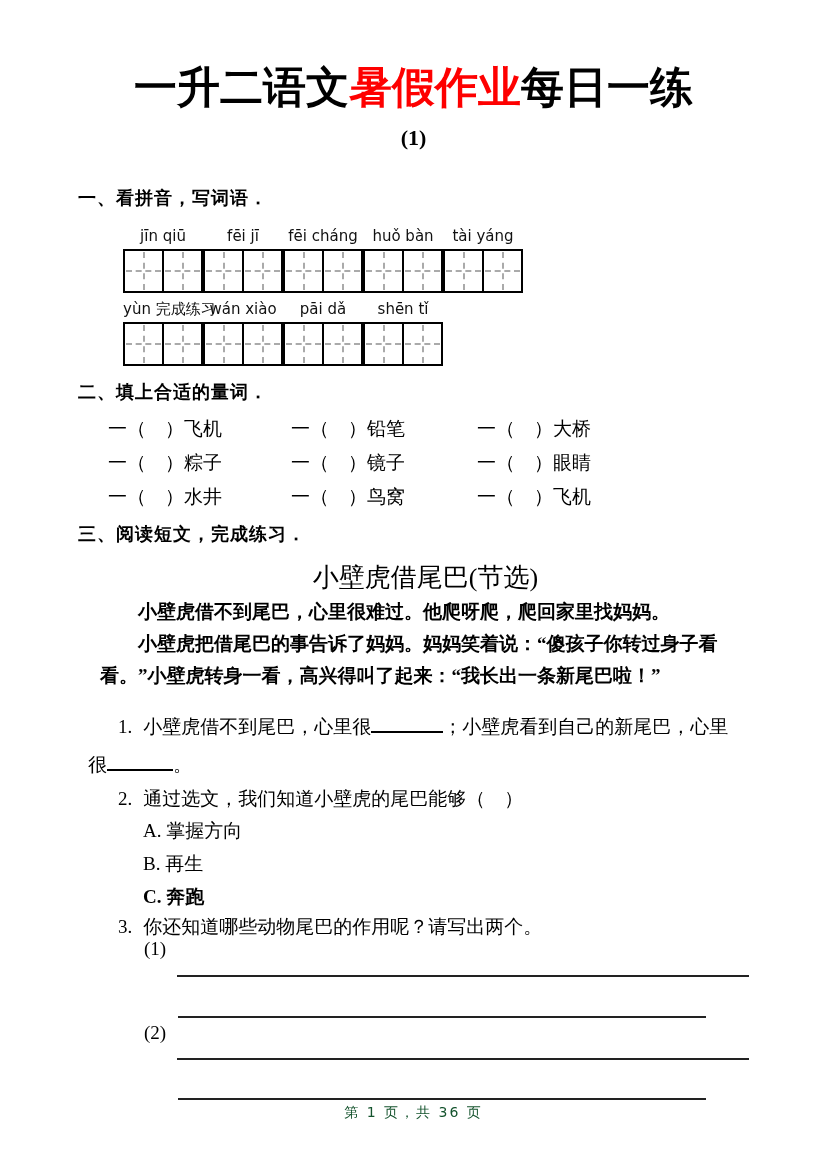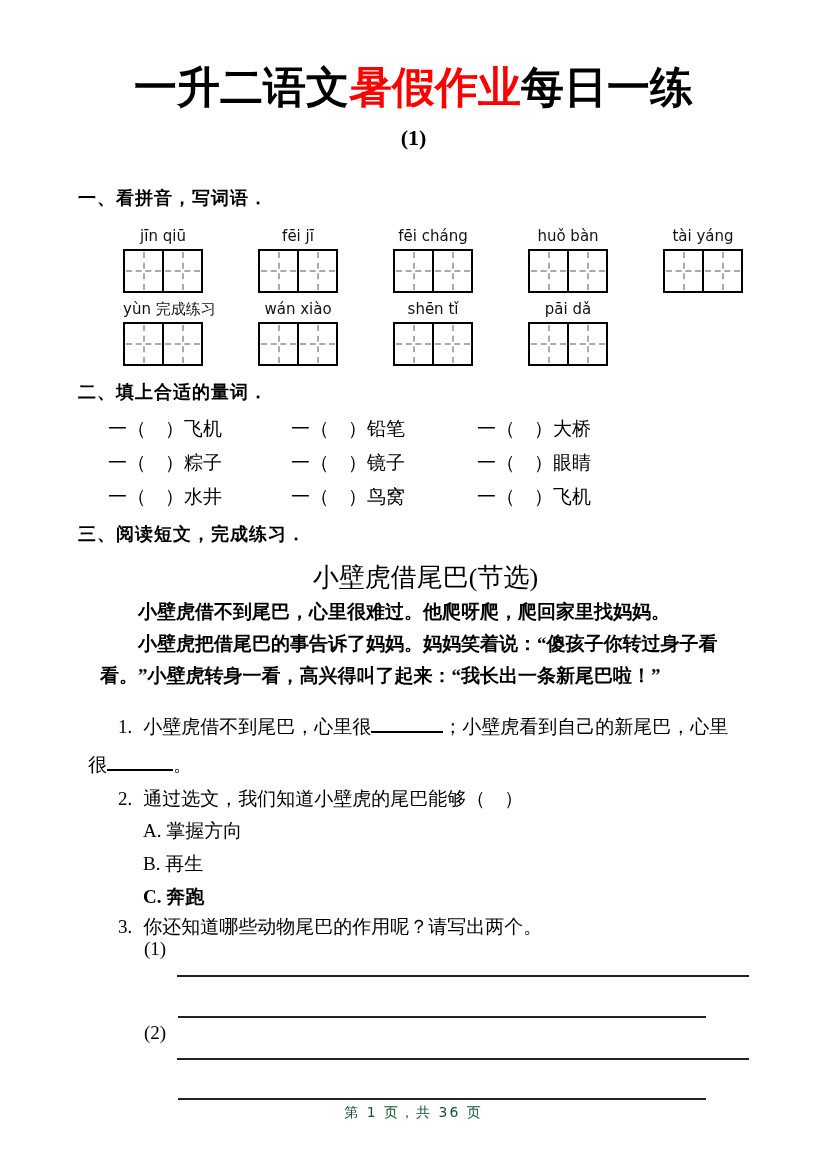--- a/index.html
+++ b/index.html
@@ -24,21 +24,21 @@
   
   .sec-heading {
     position:absolute; left:78px; font-size:18px; font-weight:700;
     letter-spacing:1px; white-space:nowrap;
   }
   .sh1 { top:186px; }
   .sh2 { top:380px; }
   .sh3 { top:522px; }
 
   
-  .pinyin-row { position:absolute; left:123px; display:flex; gap:55px; }
+  .pinyin-row { position:absolute; left:123px; display:flex; }
   .prow1 { top:226px; }
   .prow2 { top:299px; }
   .pgroup { width:80px; text-align:center; }
   .plabel {
     font-family:"DejaVu Sans","Liberation Sans",sans-serif;
     font-size:15px; line-height:20px; margin-bottom:3px; color:#111;
     white-space:nowrap;
   }
   .tzg {
     width:80px; height:44px; border:2px solid #000; box-sizing:border-box;
@@ -162,28 +162,28 @@
         </div>
     </div>
     <div class="pgroup">
       <div class="plabel">wán xiào</div>
       <div class="tzg">
           <div class="cell"></div>
           <div class="cell"></div>
         </div>
     </div>
     <div class="pgroup">
+      <div class="plabel">pāi dǎ</div>
+      <div class="tzg">
+          <div class="cell"></div>
+          <div class="cell"></div>
+        </div>
+    </div>
+    <div class="pgroup">
       <div class="plabel">shēn tǐ</div>
-      <div class="tzg">
-          <div class="cell"></div>
-          <div class="cell"></div>
-        </div>
-    </div>
-    <div class="pgroup">
-      <div class="plabel">pāi dǎ</div>
       <div class="tzg">
           <div class="cell"></div>
           <div class="cell"></div>
         </div>
     </div>
   </div>
 
   <div class="sec-heading sh2">二、填上合适的量词．</div>
   <div class="measure">
     <span>一（　）飞机</span>

